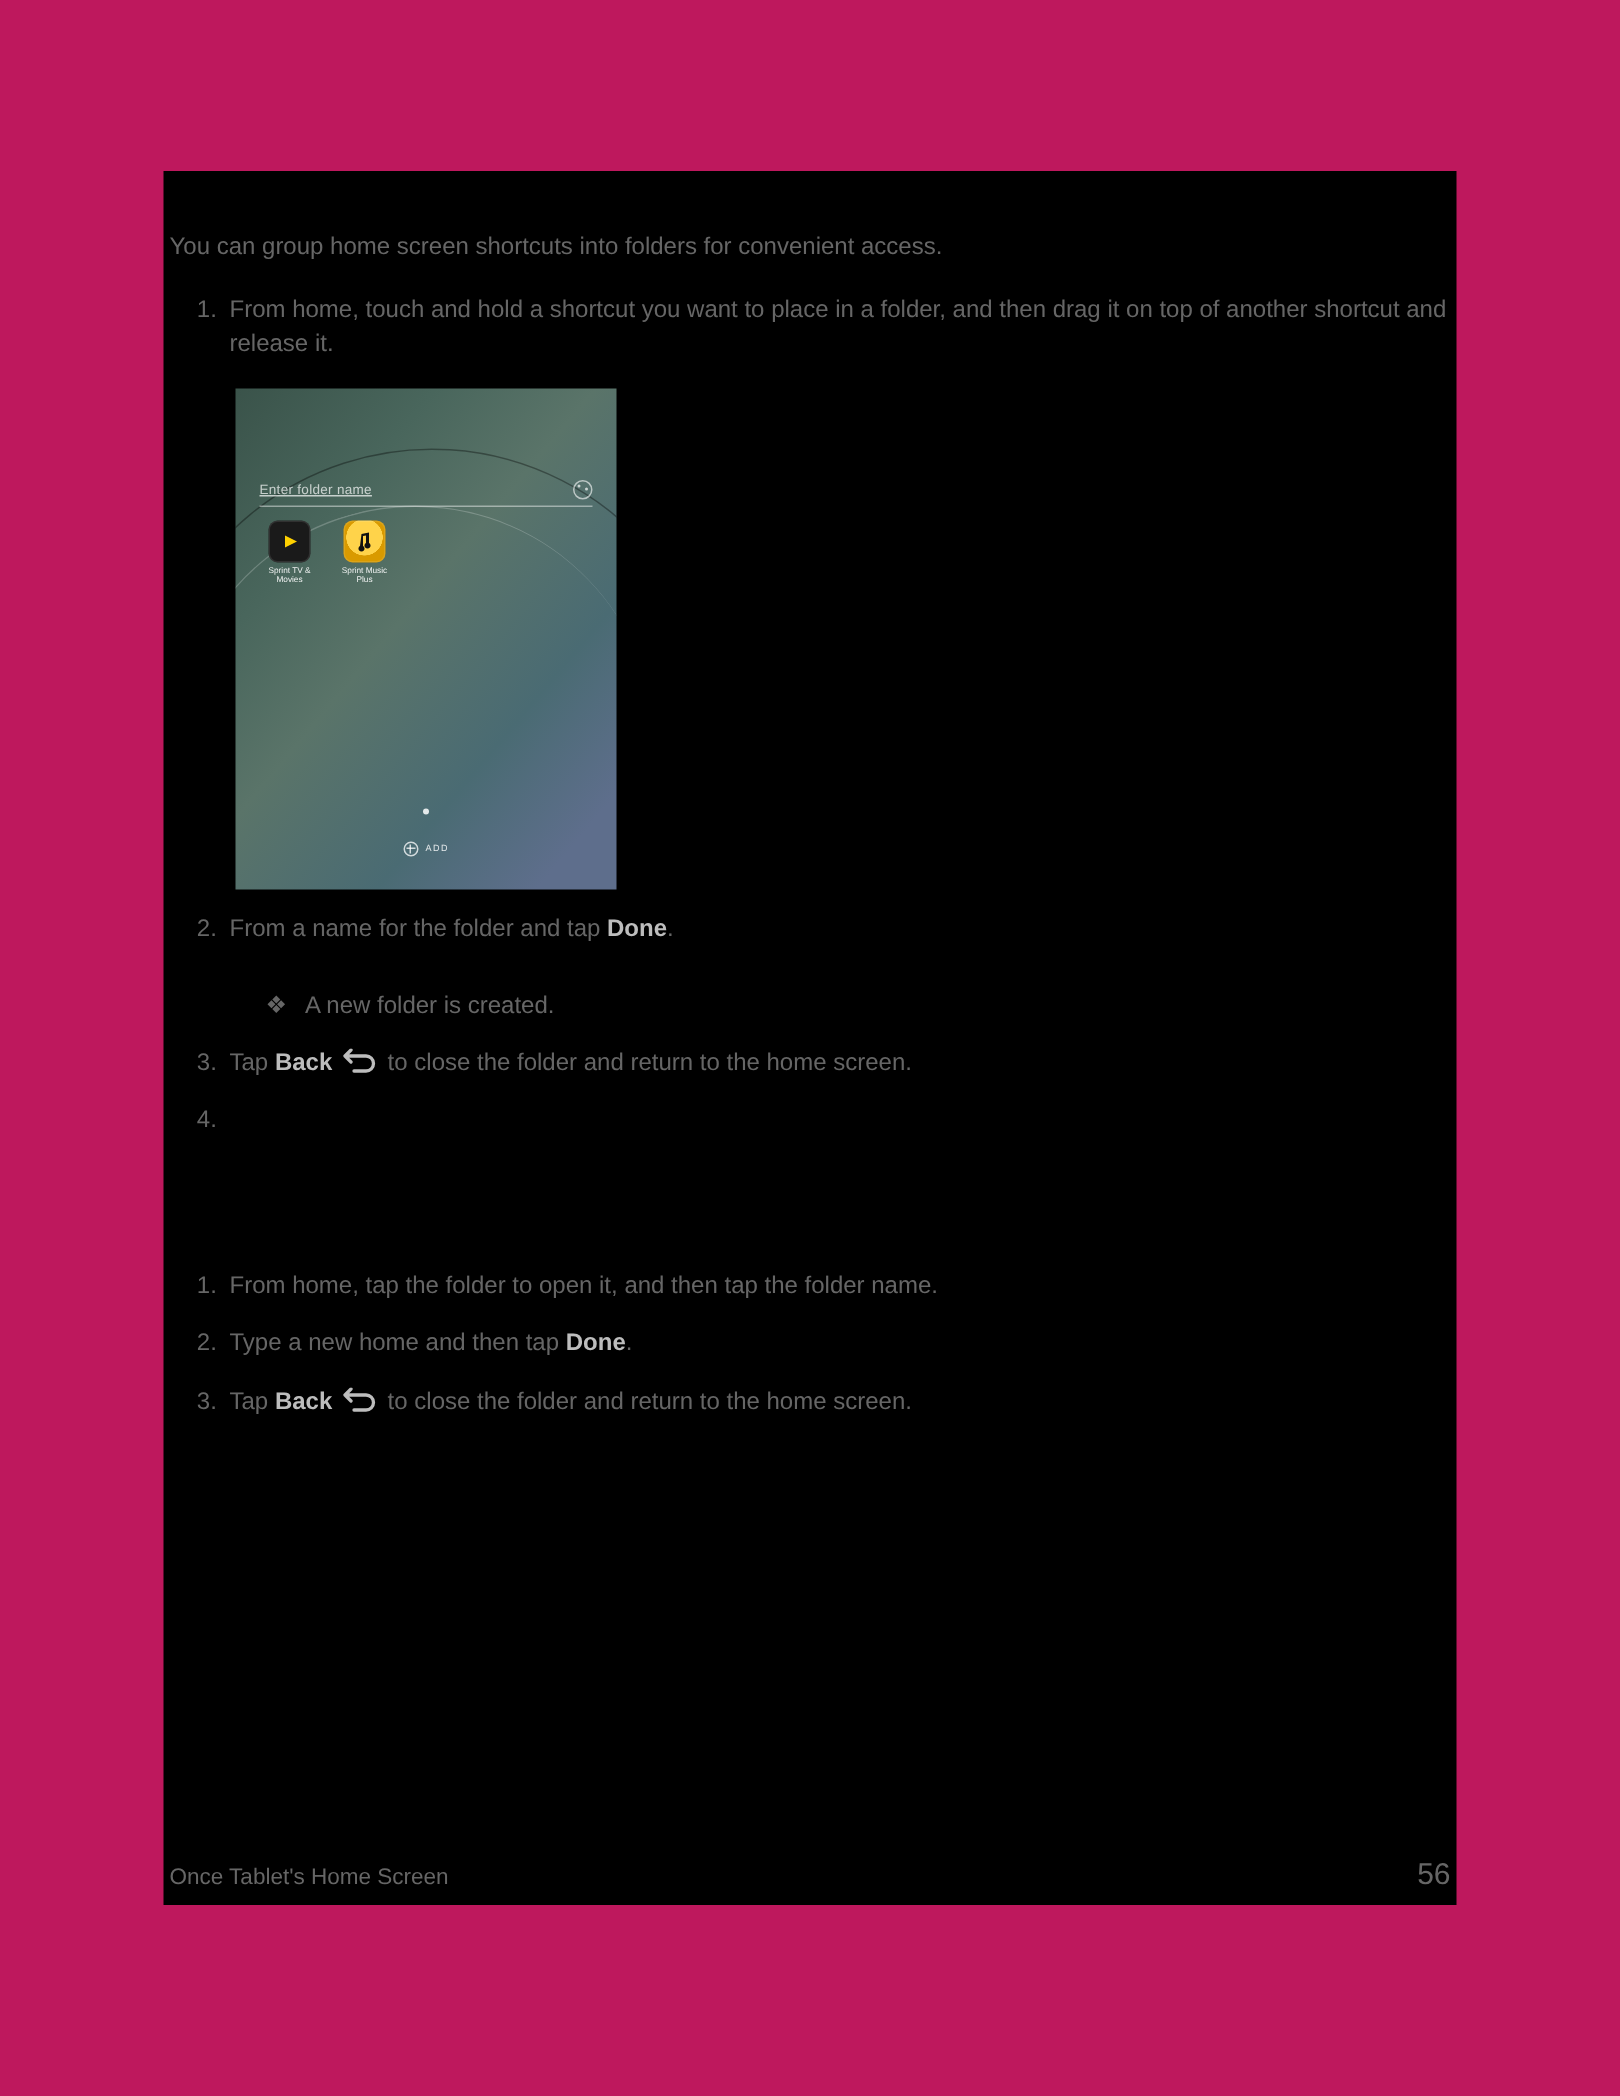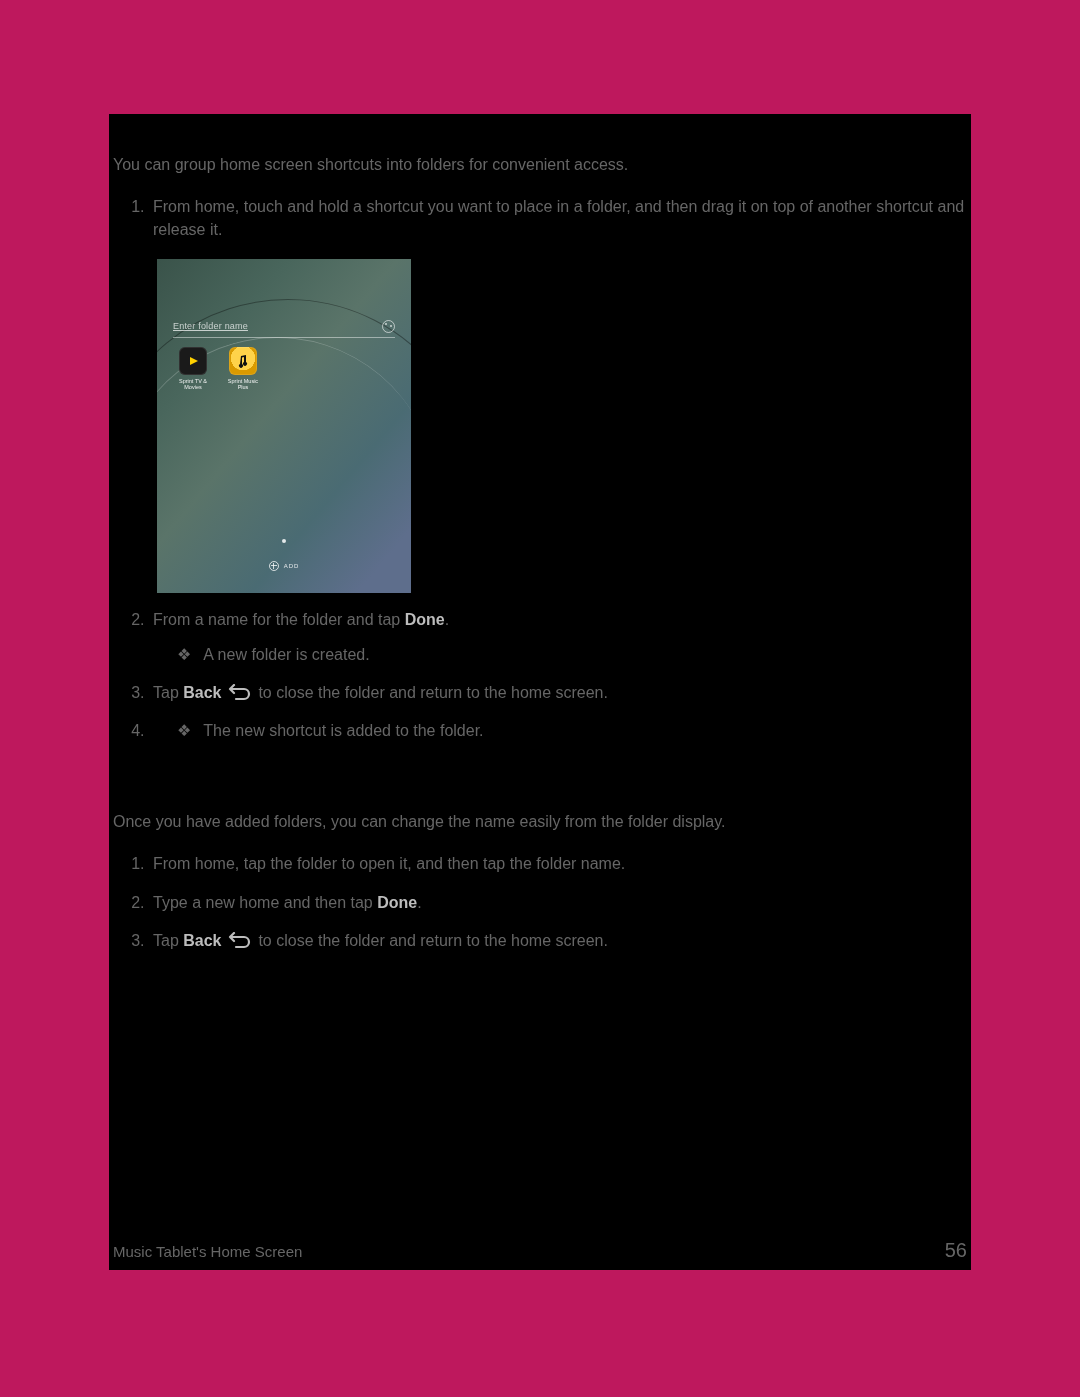--- a/index.html
+++ b/index.html
@@ -39,21 +39,21 @@
   }
   ol.numbered > li > .li-text {
     color: #666;
   }
   .bold {
     color: #bdbdbd;
     font-weight: bold;
   }
   .sublist {
     list-style: none;
-    margin: 12px 0 0 0;
+    margin: 28px 0 0 0;
     padding-left: 24px;
   }
   .sublist li::before {
     content: "❖";
     color: #666;
     margin-right: 12px;
   }
   .sublist li {
     margin-bottom: 10px;
   }
@@ -277,30 +277,26 @@
         <span class="li-text">
           <span>Tap </span><span class="bold">Back</span>
           <svg class="back-svg" width="24" height="18">
             <path d="M6 9 L2 5 L6 1 M2 5 L16 5 A5 5 0 0 1 16 15 L8 15" fill="none" stroke="#bdbdbd" stroke-width="2.2" stroke-linecap="round" stroke-linejoin="round"></path>
           </svg>
           <span> to close the folder and return to the home screen.</span>
         </span>
       </li>
 
       <li>
-        <ul class="sublist">
-          <li>The new shortcut is added to the folder.</li>
-        </ul>
       </li>
 
     </ol>
 
     <div class="section-gap"></div>
 
-    <div class="intro" style="padding-top:0">Once you have added folders, you can change the name easily from the folder display.</div>
 
     <ol class="numbered">
       <li>
         <span class="li-text">From home, tap the folder to open it, and then tap the folder name.</span>
       </li>
       <li>
         <span class="li-text">
           <span>Type a new home and then tap </span><span class="bold">Done</span><span>.</span>
         </span>
       </li>
@@ -309,18 +305,18 @@
           <span>Tap </span><span class="bold">Back</span>
           <svg class="back-svg" width="24" height="18">
             <path d="M6 9 L2 5 L6 1 M2 5 L16 5 A5 5 0 0 1 16 15 L8 15" fill="none" stroke="#bdbdbd" stroke-width="2.2" stroke-linecap="round" stroke-linejoin="round"></path>
           </svg>
           <span> to close the folder and return to the home screen.</span>
         </span>
       </li>
     </ol>
 
     <div class="footer-row">
-      <span>Music Tablet's Home Screen</span>
+      <span>Once Tablet's Home Screen</span>
       <span class="page-num">56</span>
     </div>
 
   </div>
 </div>
 
 </body></html>

